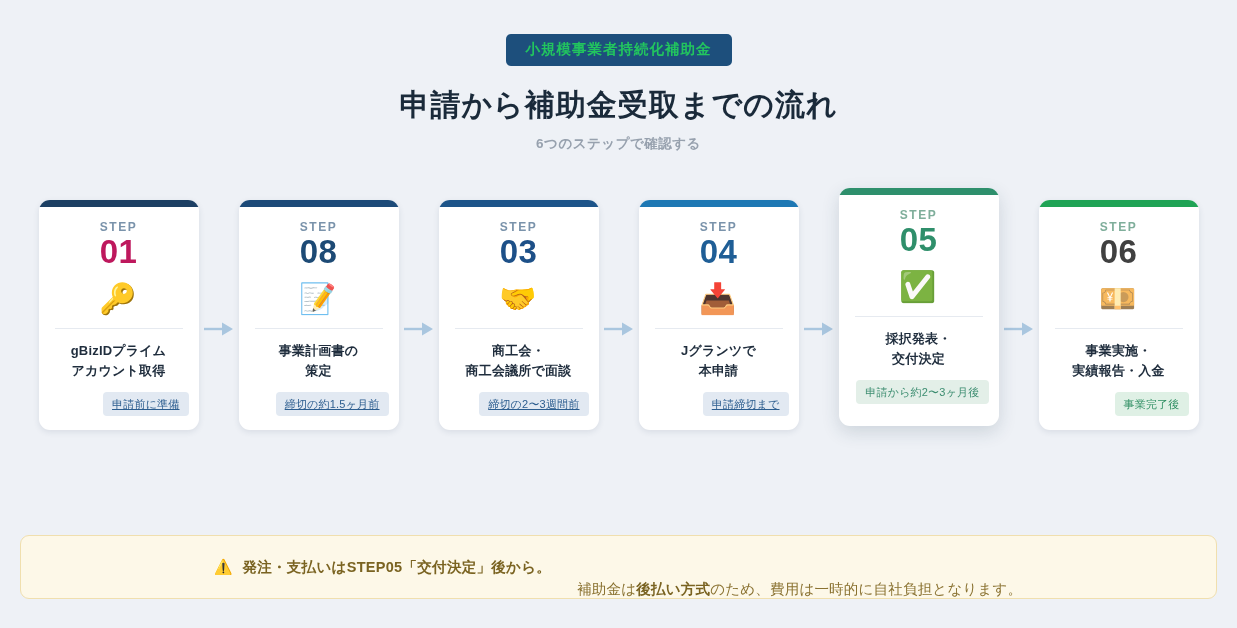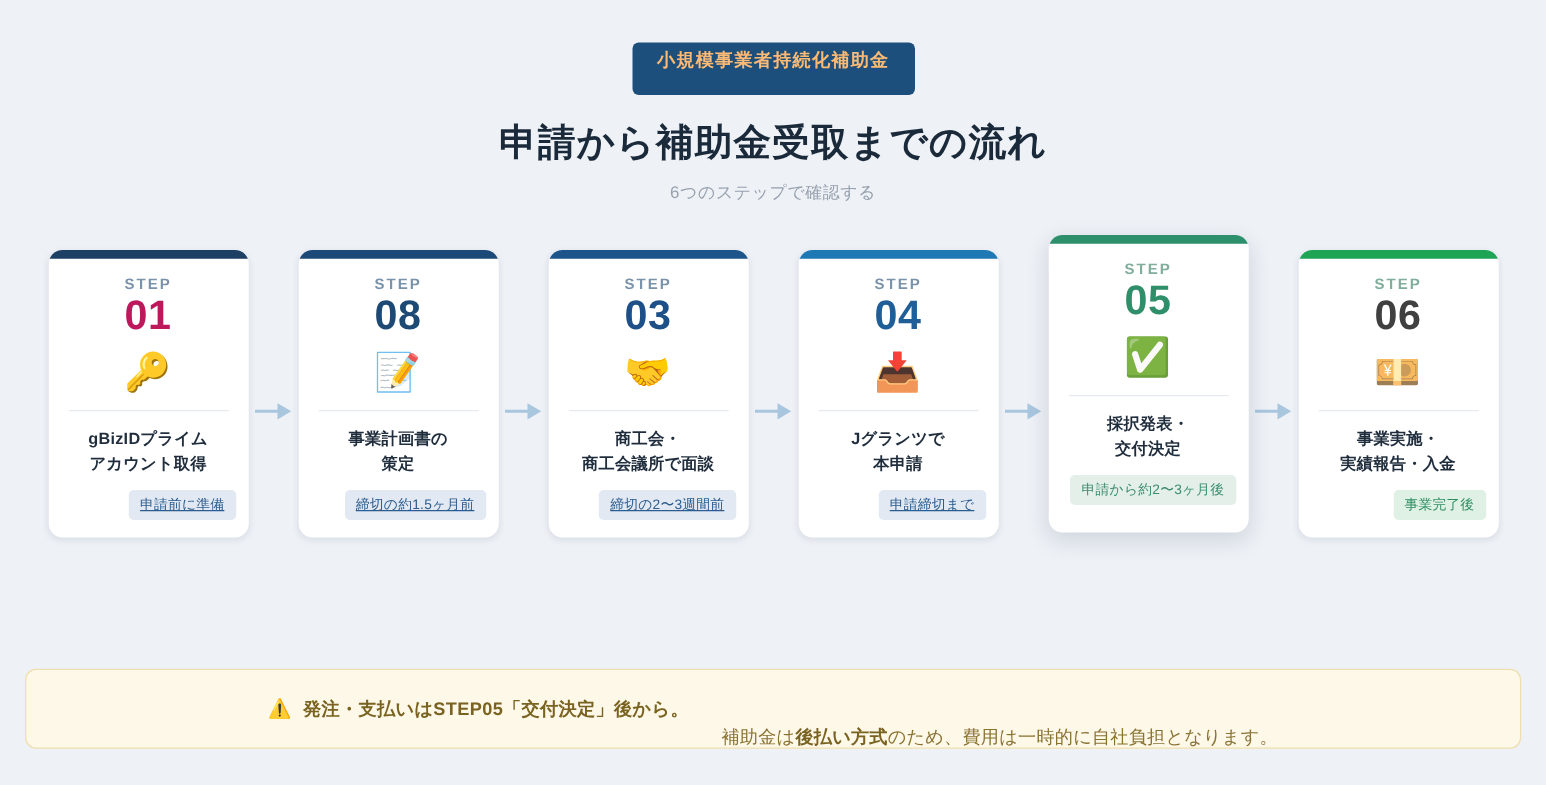--- a/index.html
+++ b/index.html
@@ -16,41 +16,42 @@
   }
 
   
   .header {
     text-align: center;
     padding-top: 34px;
   }
   .eyebrow {
     display: inline-block;
     background: #1d4f7c;
-    color: #fdba74;
+    color: #22c55e;
     font-size: 14.5px;
     font-weight: bold;
     letter-spacing: 1px;
-    padding: 8px 20px 19px 20px;
+    padding: 8px 20px 9px 20px;
     border-radius: 5px;
     line-height: 1;
   }
   .page-title {
     margin: 21px 0 12px 0;
     font-size: 30px;
     font-weight: bold;
     color: #1a2a3a;
     letter-spacing: 1px;
     line-height: 1.2;
   }
   .page-subtitle {
     margin: 12px 0 16px 0;
     font-size: 13.5px;
     color: #97a1ae;
     letter-spacing: 0.5px;
+    font-weight: bold;
   }
 
   
   .steps-row {
     position: absolute;
     top: 188px;
     left: 0;
     width: 1237px;
     height: 300px;
     display: flex;

